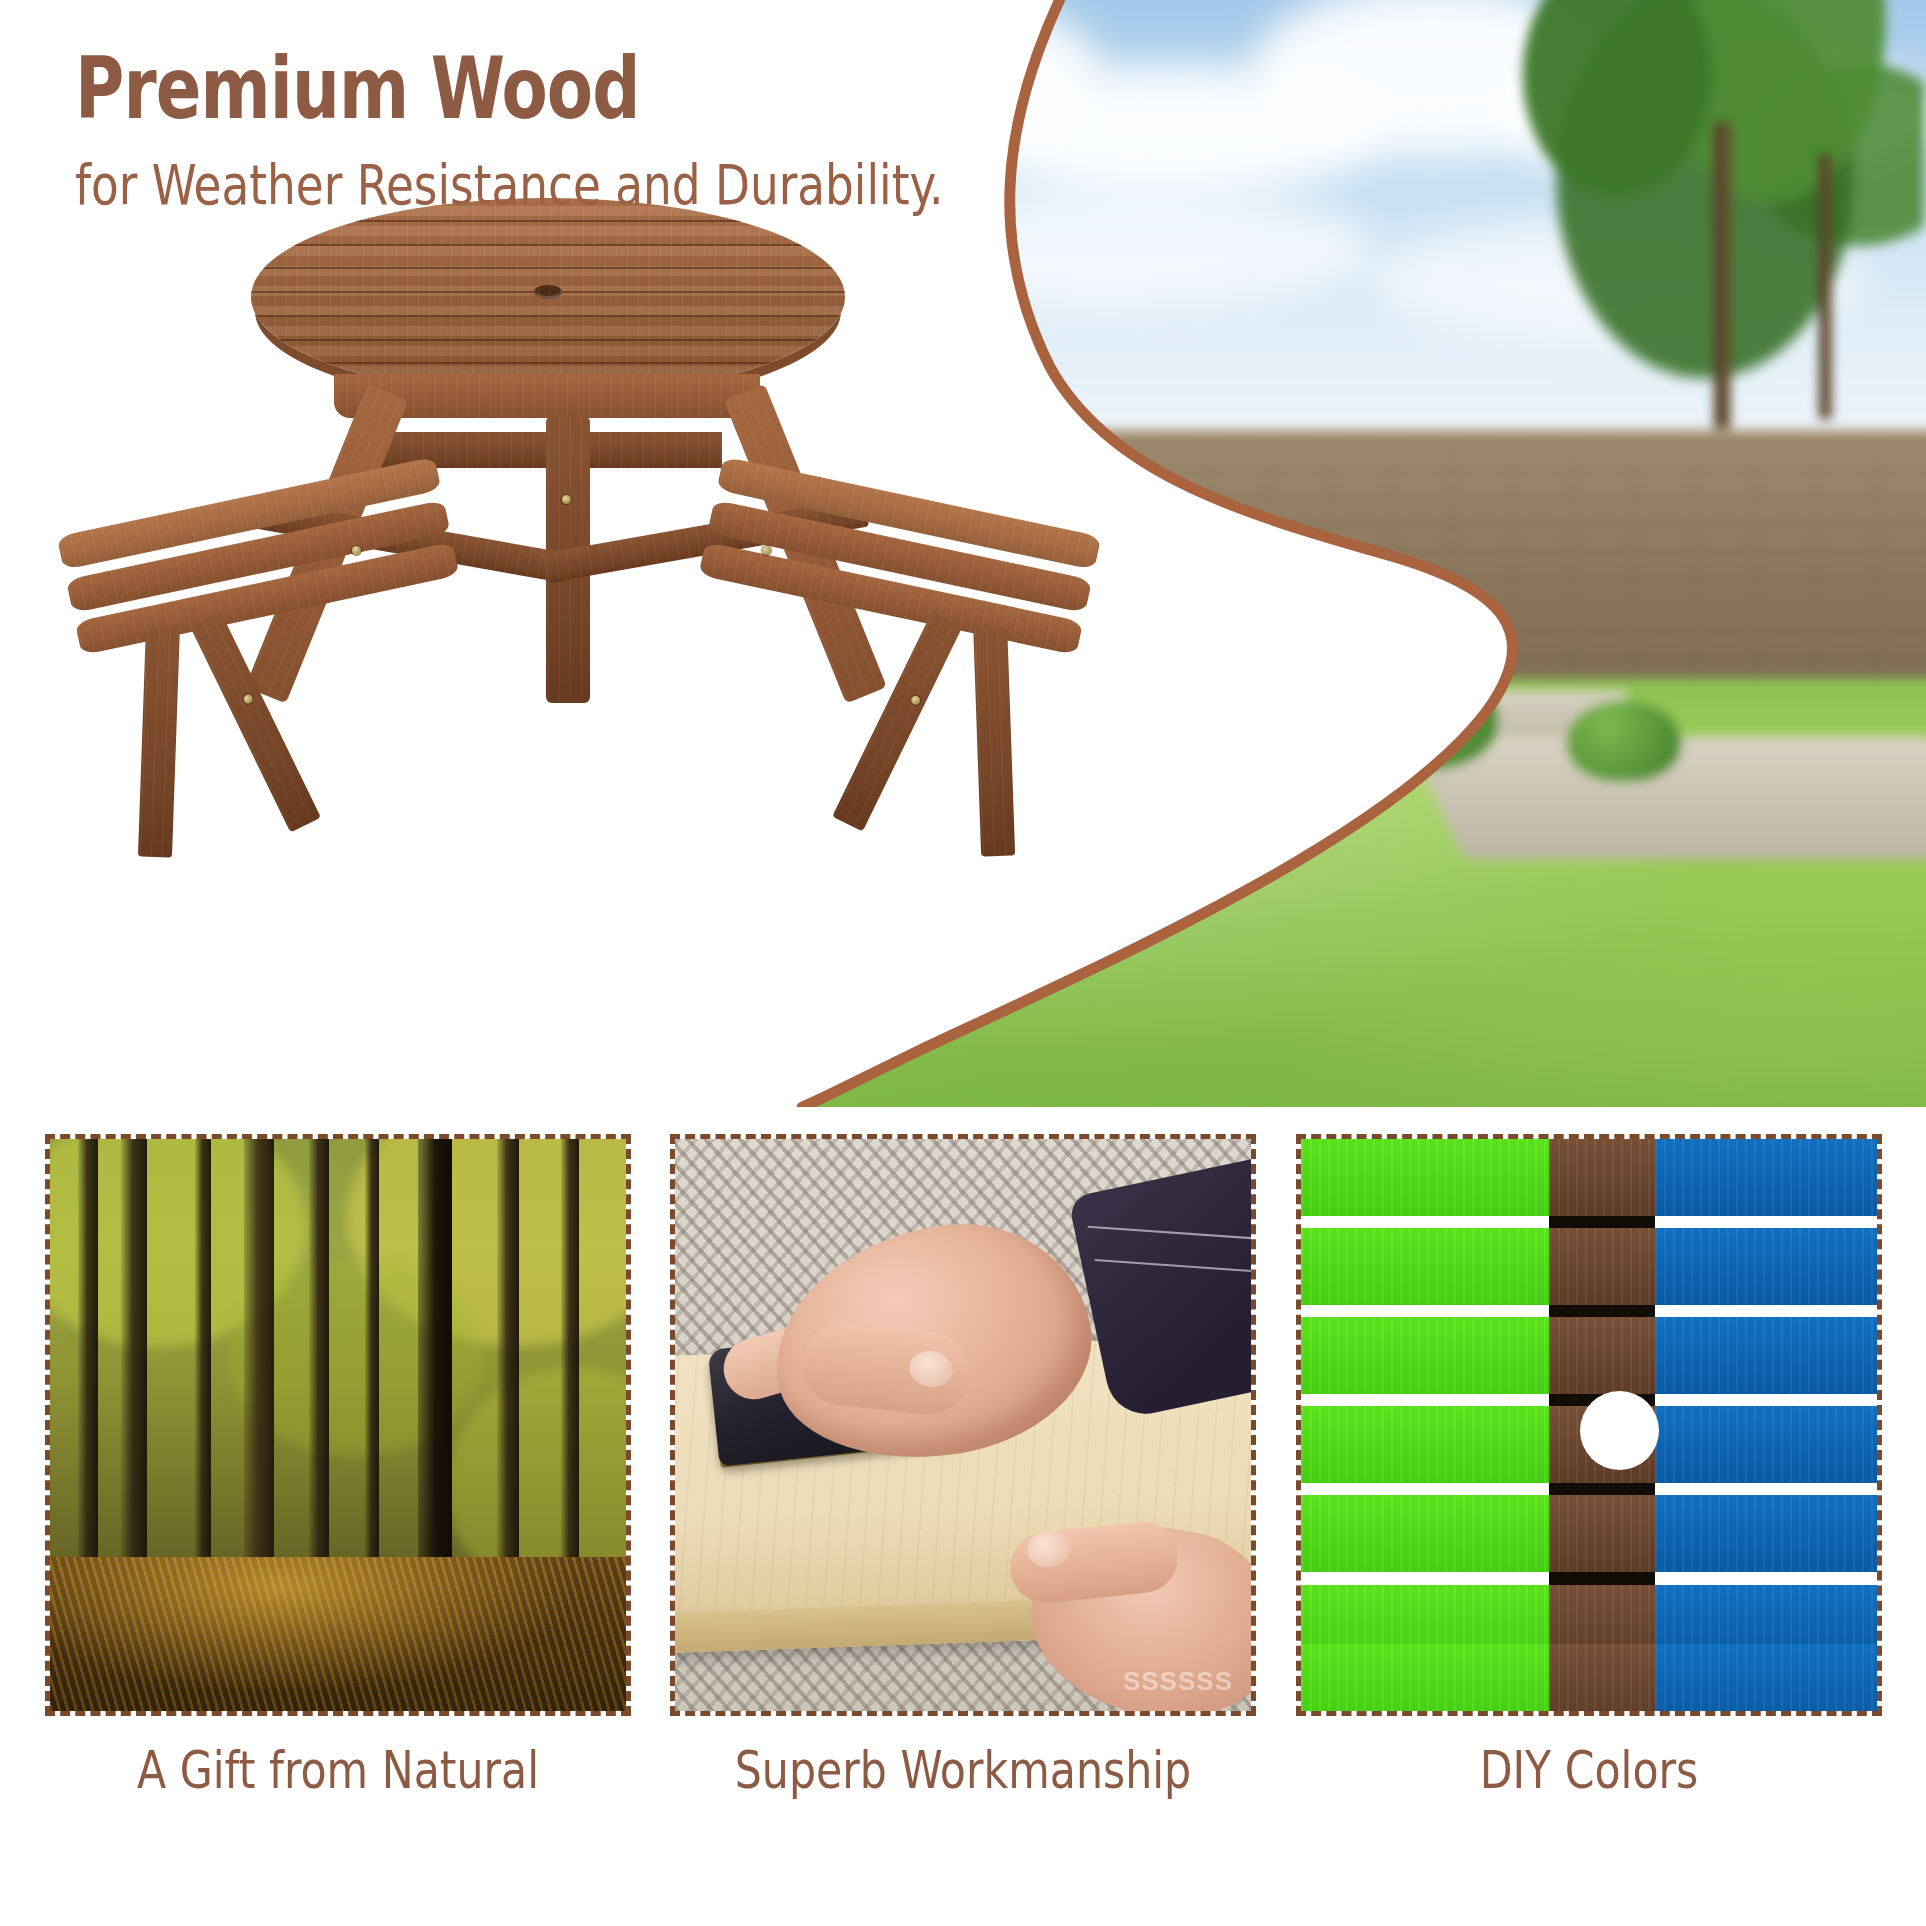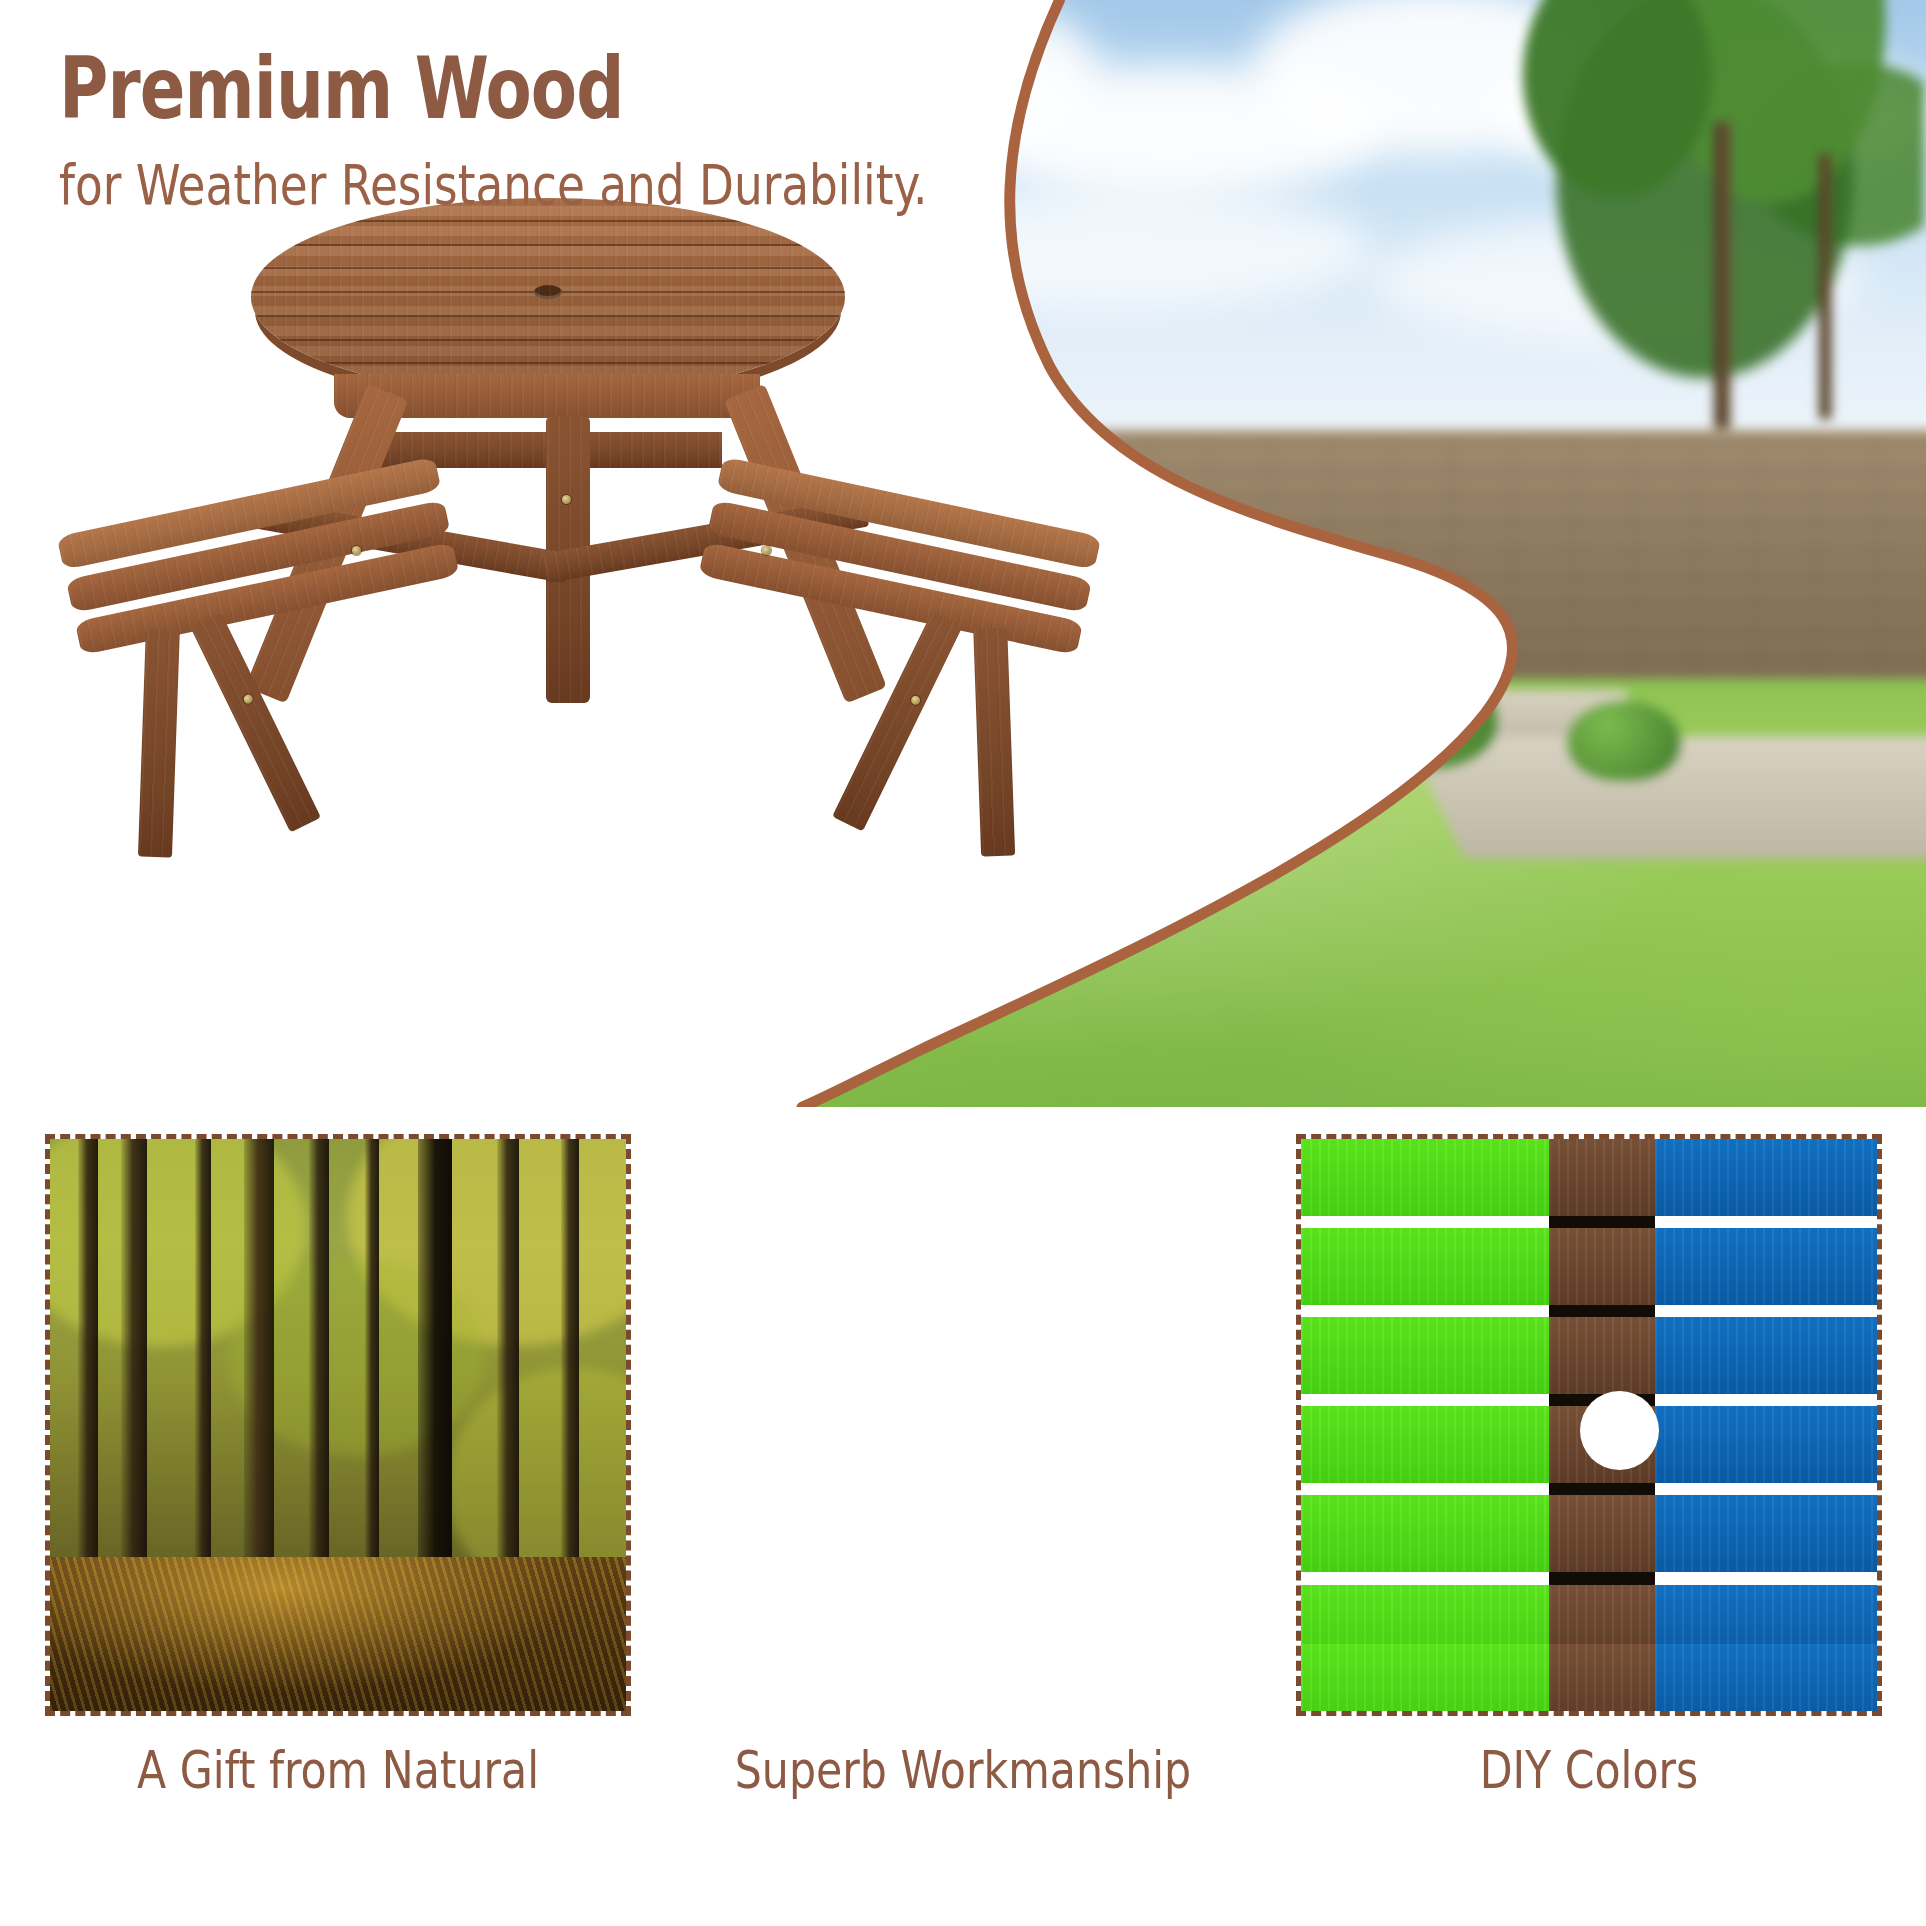--- a/index.html
+++ b/index.html
@@ -219,21 +219,21 @@
   .benchR .l2 { left:307px; top:109px; transform:rotate(-14deg); }
 
   .screw {
     position:absolute; width:9px; height:9px; border-radius:50%;
     background:radial-gradient(circle at 35% 35%, #e6d49a, #8a7630);
     box-shadow:0 0 0 1px rgba(60,30,10,.5);
   }
 
   
   .headline {
-    position:absolute; left:59px; top:46px;
+    position:absolute; left:75px; top:46px;
     z-index:40;
   }
   .h1 {
     font-family:"DejaVu Sans Condensed","Liberation Sans Narrow","Liberation Sans", sans-serif;
     font-weight:bold;
     font-size:85px;
     line-height:1;
     letter-spacing:-1px;
     transform:scaleX(.88);
     transform-origin:left center;
@@ -544,20 +544,46 @@
         <div class="trunk" style="left:259px; width:20px;"></div>
         <div class="trunk" style="left:315px; width:14px;"></div>
         <div class="trunk" style="left:368px; width:34px; background:linear-gradient(90deg,rgba(20,14,6,.35),rgba(22,16,7,.97) 50%,rgba(14,10,4,.99));"></div>
         <div class="trunk" style="left:447px; width:22px;"></div>
         <div class="trunk" style="left:511px; width:18px;"></div>
         <div class="floor"></div>
       </div>
     </div>
     <div class="caption cap1" style="color:#8d5a44">A Gift from Natural</div>
 
+    <div class="panel p-work">
+      <div class="inner">
+        <div class="matBg"></div>
+        <div class="board"></div>
+        <div class="boardEdge"></div>
+
+        <div class="sanderPaper"></div>
+        <div class="sander"></div>
+
+        <div class="thumbA"></div>
+        <div class="handA"></div>
+        <div class="fingerA"></div>
+        <div class="nail" style="left:234px; top:212px; transform:rotate(10deg);"></div>
+
+        <div class="sleeve">
+          <span class="stitch" style="top:57px"></span>
+          <span class="stitch" style="top:91px"></span>
+        </div>
+
+        <div class="handB"></div>
+        <div class="fingerB"></div>
+        <div class="nail" style="left:352px; top:392px; transform:rotate(-8deg);"></div>
+
+        <div class="watermark">SSSSSS</div>
+      </div>
+    </div>
     <div class="caption cap2" style="color:#8d5a44">Superb Workmanship</div>
 
     <div class="panel p-diy">
       <div class="inner">
         <div class="diyBg"></div>
         <div class="diyGapDark"></div>
 
         <div class="diyRow" style="top:0px;   height:77px;">
           <div class="diySeg segGreen"></div>
           <div class="diySeg segBrown"></div>

